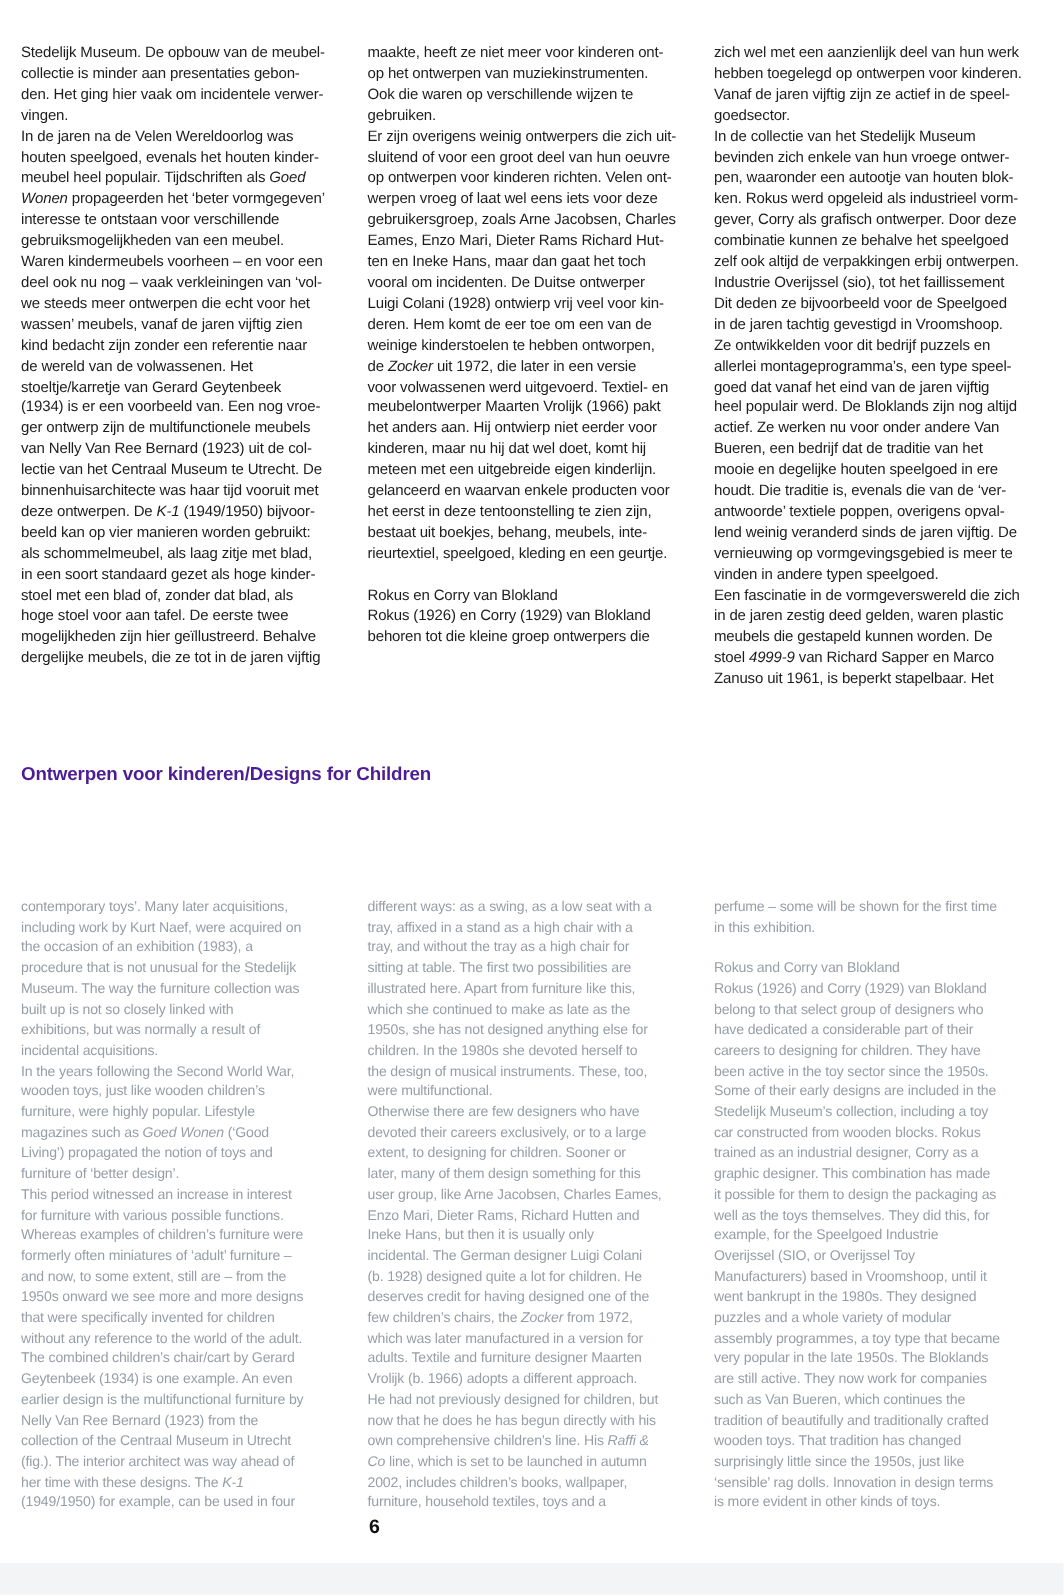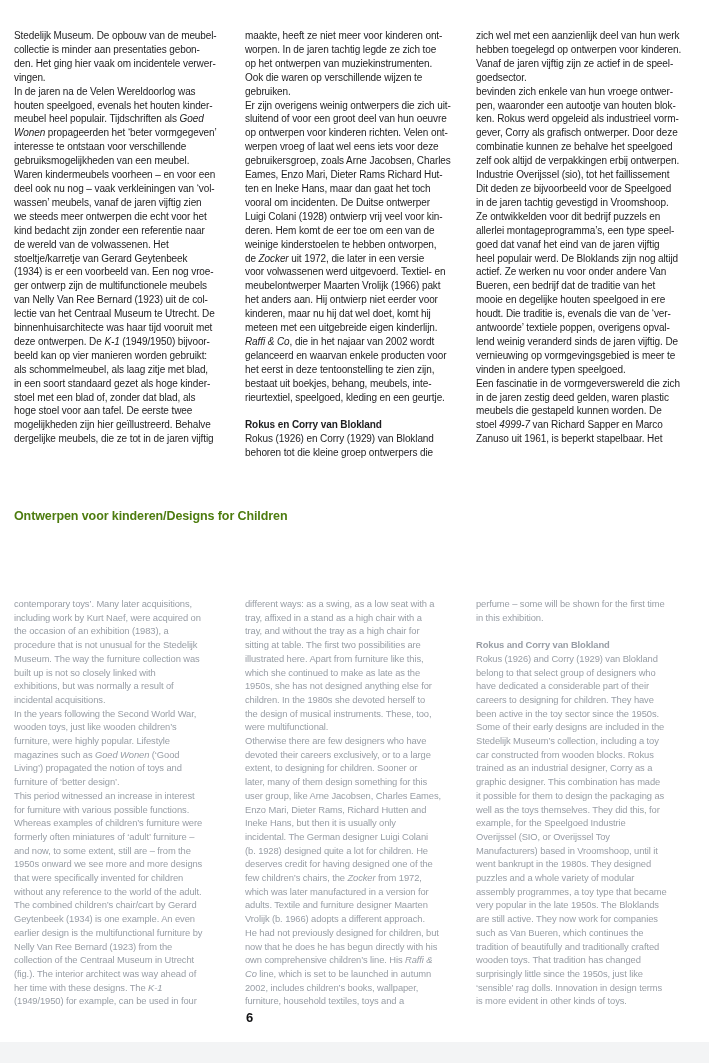--- a/index.html
+++ b/index.html
@@ -32,116 +32,115 @@
     line-height: 13.7px;
     letter-spacing: -0.1px;
     justify-content: space-between;
   }
   .heading {
     position: absolute;
     left: 14px;
     top: 509px;
     font-size: 12.5px;
     font-weight: bold;
-    color: #4d7c0f;
+    color: #4c1d95;
     letter-spacing: -0.1px;
   }
   .pagenum {
     position: absolute;
     left: 246px;
     top: 1010px;
     font-size: 13px;
     font-weight: bold;
     color: #121214;
   }
   .bottom-strip {
     position: absolute;
     left: 0;
     bottom: 0;
     width: 709px;
     height: 21px;
     background: #f3f4f5;
   }
   i { }
-  b { font-weight: bold; }
+  b { font-weight: normal; }
 </style>
 </head>
 <body>
 
 <div class="columns top-cols">
     <div class="col">
       <div class="line">Stedelijk Museum. De opbouw van de meubel-</div>
       <div class="line">collectie is minder aan presentaties gebon-</div>
       <div class="line">den. Het ging hier vaak om incidentele verwer-</div>
       <div class="line">vingen.</div>
       <div class="line">In de jaren na de Velen Wereldoorlog was</div>
       <div class="line">houten speelgoed, evenals het houten kinder-</div>
       <div class="line">meubel heel populair. Tijdschriften als <i>Goed</i></div>
       <div class="line"><i>Wonen</i> propageerden het ‘beter vormgegeven’</div>
       <div class="line">interesse te ontstaan voor verschillende</div>
       <div class="line">gebruiksmogelijkheden van een meubel.</div>
       <div class="line">Waren kindermeubels voorheen – en voor een</div>
       <div class="line">deel ook nu nog – vaak verkleiningen van ‘vol-</div>
+      <div class="line">we steeds meer ontwerpen die echt voor het</div>
       <div class="line">wassen’ meubels, vanaf de jaren vijftig zien</div>
-      <div class="line">we steeds meer ontwerpen die echt voor het</div>
       <div class="line">kind bedacht zijn zonder een referentie naar</div>
       <div class="line">de wereld van de volwassenen. Het</div>
       <div class="line">stoeltje/karretje van Gerard Geytenbeek</div>
       <div class="line">(1934) is er een voorbeeld van. Een nog vroe-</div>
       <div class="line">ger ontwerp zijn de multifunctionele meubels</div>
       <div class="line">van Nelly Van Ree Bernard (1923) uit de col-</div>
       <div class="line">lectie van het Centraal Museum te Utrecht. De</div>
       <div class="line">binnenhuisarchitecte was haar tijd vooruit met</div>
       <div class="line">deze ontwerpen. De <i>K-1</i> (1949/1950) bijvoor-</div>
       <div class="line">beeld kan op vier manieren worden gebruikt:</div>
       <div class="line">als schommelmeubel, als laag zitje met blad,</div>
       <div class="line">in een soort standaard gezet als hoge kinder-</div>
       <div class="line">stoel met een blad of, zonder dat blad, als</div>
       <div class="line">hoge stoel voor aan tafel. De eerste twee</div>
       <div class="line">mogelijkheden zijn hier geïllustreerd. Behalve</div>
       <div class="line">dergelijke meubels, die ze tot in de jaren vijftig</div>
     </div>
     <div class="col">
       <div class="line">maakte, heeft ze niet meer voor kinderen ont-</div>
-      <div class="line">worpen. In de jaren tachtig legde ze zich toe</div>
       <div class="line">op het ontwerpen van muziekinstrumenten.</div>
       <div class="line">Ook die waren op verschillende wijzen te</div>
       <div class="line">gebruiken.</div>
       <div class="line">Er zijn overigens weinig ontwerpers die zich uit-</div>
       <div class="line">sluitend of voor een groot deel van hun oeuvre</div>
       <div class="line">op ontwerpen voor kinderen richten. Velen ont-</div>
       <div class="line">werpen vroeg of laat wel eens iets voor deze</div>
       <div class="line">gebruikersgroep, zoals Arne Jacobsen, Charles</div>
       <div class="line">Eames, Enzo Mari, Dieter Rams Richard Hut-</div>
       <div class="line">ten en Ineke Hans, maar dan gaat het toch</div>
       <div class="line">vooral om incidenten. De Duitse ontwerper</div>
       <div class="line">Luigi Colani (1928) ontwierp vrij veel voor kin-</div>
       <div class="line">deren. Hem komt de eer toe om een van de</div>
       <div class="line">weinige kinderstoelen te hebben ontworpen,</div>
       <div class="line">de <i>Zocker</i> uit 1972, die later in een versie</div>
       <div class="line">voor volwassenen werd uitgevoerd. Textiel- en</div>
       <div class="line">meubelontwerper Maarten Vrolijk (1966) pakt</div>
       <div class="line">het anders aan. Hij ontwierp niet eerder voor</div>
       <div class="line">kinderen, maar nu hij dat wel doet, komt hij</div>
       <div class="line">meteen met een uitgebreide eigen kinderlijn.</div>
-      <div class="line"><i>Raffi &amp; Co</i>, die in het najaar van 2002 wordt</div>
       <div class="line">gelanceerd en waarvan enkele producten voor</div>
       <div class="line">het eerst in deze tentoonstelling te zien zijn,</div>
       <div class="line">bestaat uit boekjes, behang, meubels, inte-</div>
       <div class="line">rieurtextiel, speelgoed, kleding en een geurtje.</div>
       <div class="line">&nbsp;</div>
       <div class="line"><b>Rokus en Corry van Blokland</b></div>
       <div class="line">Rokus (1926) en Corry (1929) van Blokland</div>
       <div class="line">behoren tot die kleine groep ontwerpers die</div>
     </div>
     <div class="col">
       <div class="line">zich wel met een aanzienlijk deel van hun werk</div>
       <div class="line">hebben toegelegd op ontwerpen voor kinderen.</div>
       <div class="line">Vanaf de jaren vijftig zijn ze actief in de speel-</div>
       <div class="line">goedsector.</div>
+      <div class="line">In de collectie van het Stedelijk Museum</div>
       <div class="line">bevinden zich enkele van hun vroege ontwer-</div>
       <div class="line">pen, waaronder een autootje van houten blok-</div>
       <div class="line">ken. Rokus werd opgeleid als industrieel vorm-</div>
       <div class="line">gever, Corry als grafisch ontwerper. Door deze</div>
       <div class="line">combinatie kunnen ze behalve het speelgoed</div>
       <div class="line">zelf ook altijd de verpakkingen erbij ontwerpen.</div>
       <div class="line">Industrie Overijssel (sio), tot het faillissement</div>
       <div class="line">Dit deden ze bijvoorbeeld voor de Speelgoed</div>
       <div class="line">in de jaren tachtig gevestigd in Vroomshoop.</div>
       <div class="line">Ze ontwikkelden voor dit bedrijf puzzels en</div>
@@ -152,21 +151,21 @@
       <div class="line">Bueren, een bedrijf dat de traditie van het</div>
       <div class="line">mooie en degelijke houten speelgoed in ere</div>
       <div class="line">houdt. Die traditie is, evenals die van de ‘ver-</div>
       <div class="line">antwoorde’ textiele poppen, overigens opval-</div>
       <div class="line">lend weinig veranderd sinds de jaren vijftig. De</div>
       <div class="line">vernieuwing op vormgevingsgebied is meer te</div>
       <div class="line">vinden in andere typen speelgoed.</div>
       <div class="line">Een fascinatie in de vormgeverswereld die zich</div>
       <div class="line">in de jaren zestig deed gelden, waren plastic</div>
       <div class="line">meubels die gestapeld kunnen worden. De</div>
-      <div class="line">stoel <i>4999-7</i> van Richard Sapper en Marco</div>
+      <div class="line">stoel <i>4999-9</i> van Richard Sapper en Marco</div>
       <div class="line">Zanuso uit 1961, is beperkt stapelbaar. Het</div>
     </div>
   </div>
 
 <h1 class="heading">Ontwerpen voor kinderen/Designs for Children</h1>
 
 <div class="columns bottom-cols">
     <div class="col">
       <div class="line">contemporary toys’. Many later acquisitions,</div>
       <div class="line">including work by Kurt Naef, were acquired on</div>

